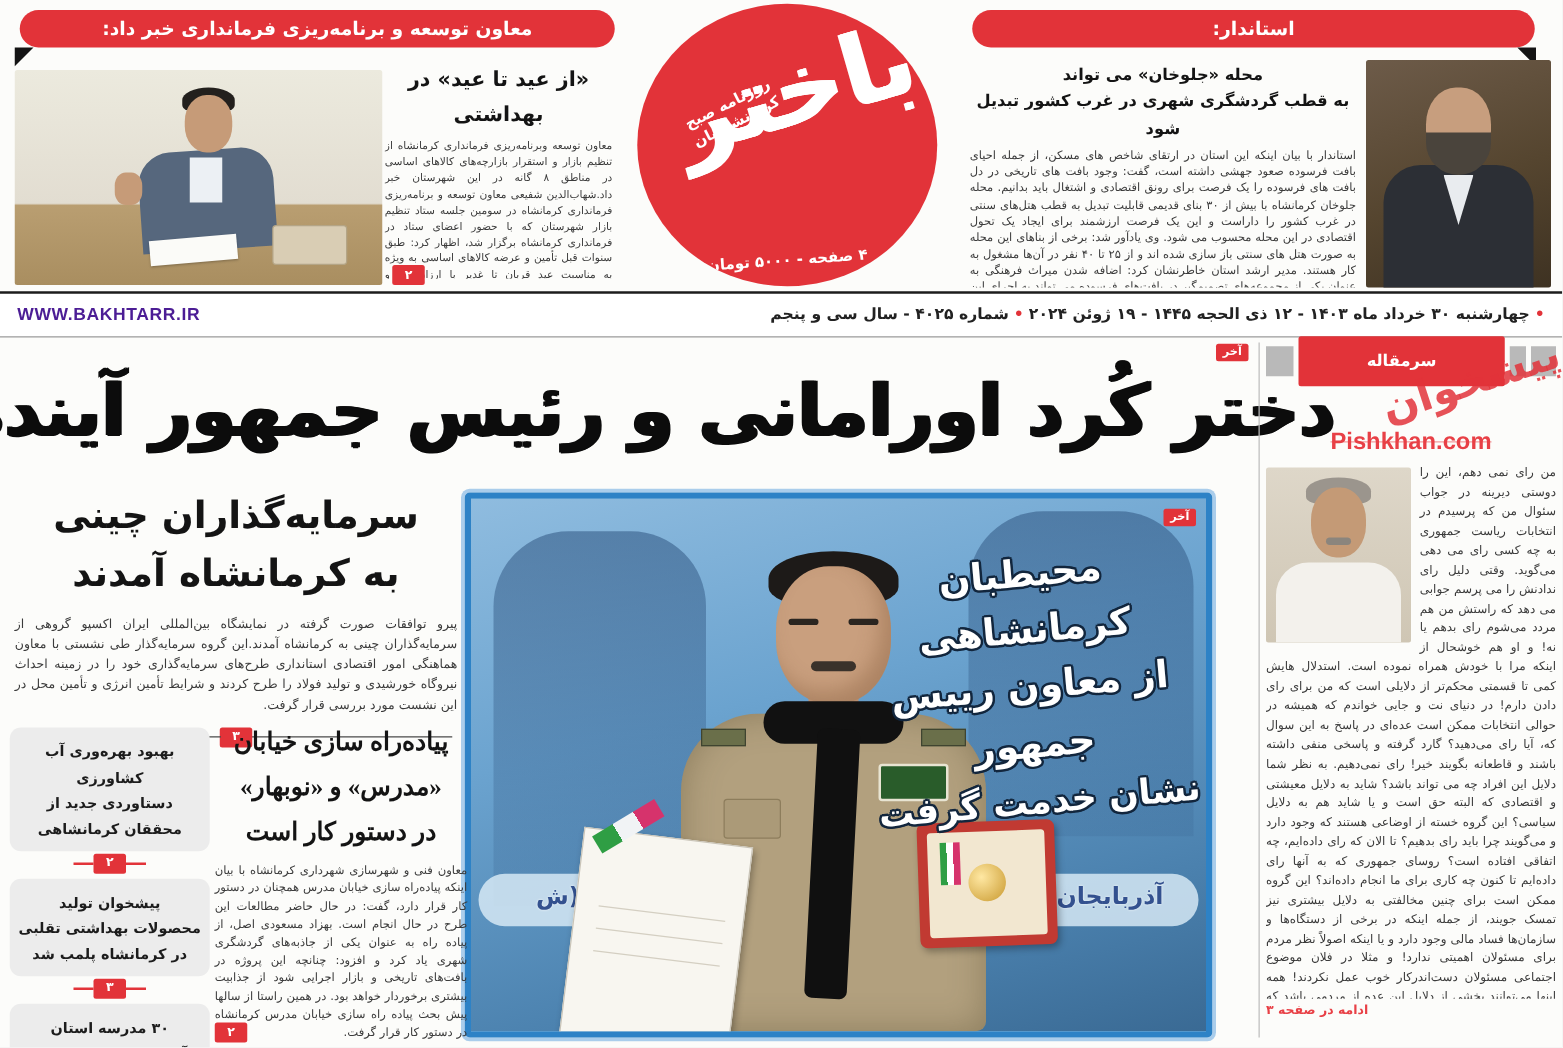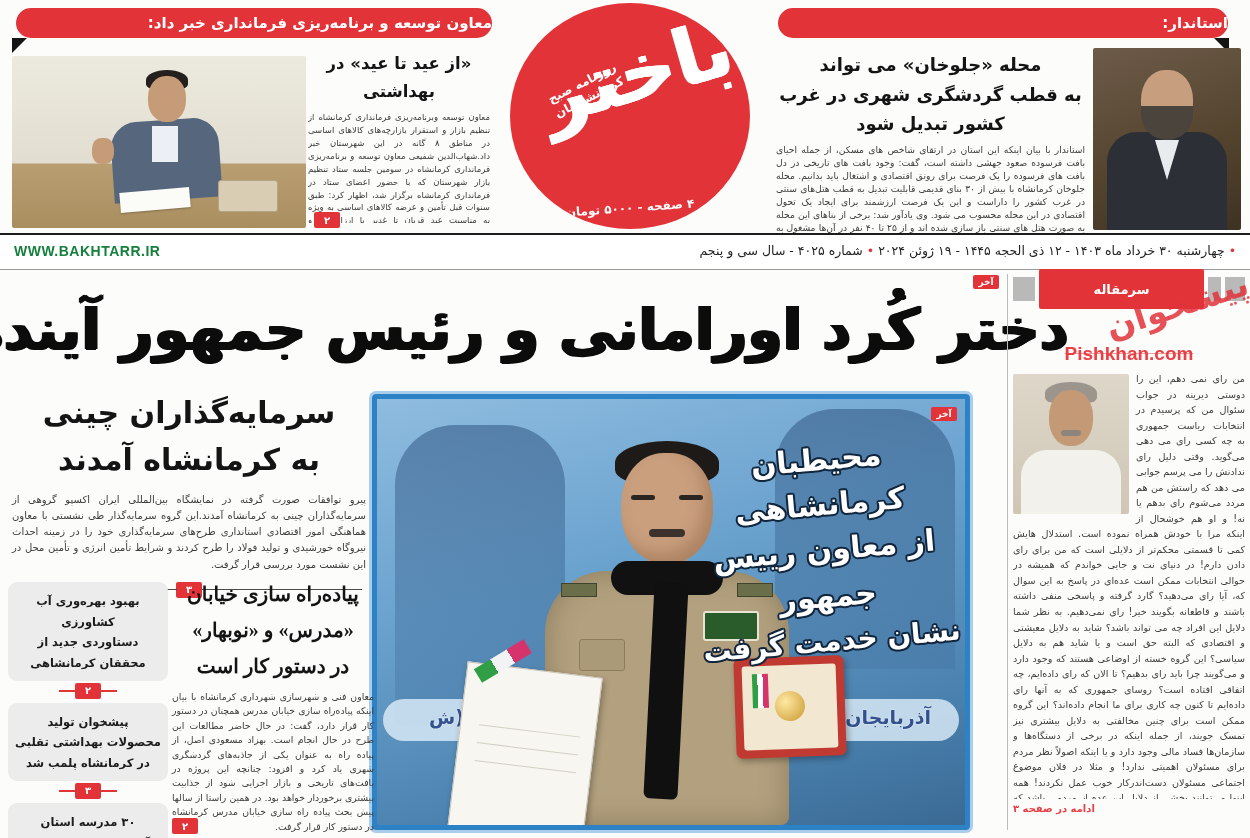--- a/index.html
+++ b/index.html
@@ -2,21 +2,21 @@
 <html lang="fa"><head>
 <meta charset="utf-8">
 <style>
   html,body{margin:0;padding:0;}
   body{background:#e9e9e9;font-family:"DejaVu Sans",sans-serif;}
   .page{position:relative;width:1250px;height:838px;margin:0 auto;background:#fcfcfa;overflow:hidden;direction:rtl;}
   .latin{font-family:"Liberation Sans",sans-serif;direction:ltr;}
 
   
   .kicker{position:absolute;height:30px;background:#e23339;border-radius:15px;color:#fff;
-          display:flex;align-items:center;justify-content:flex-start;font-weight:bold;font-size:15px;}
+          display:flex;align-items:center;justify-content:center;font-weight:bold;font-size:15px;}
   .tail{position:absolute;width:0;height:0;}
   .badge{display:inline-flex;align-items:center;justify-content:center;background:#e23339;color:#fff;
          font-weight:bold;font-size:10px;min-width:20px;height:16px;border-radius:2px;padding:0 3px;}
   .title{font-weight:bold;color:#141414;text-align:center;margin:0;}
   .tline{display:block;}
   .bodytxt{color:#3b3b3b;text-align:justify;text-align-last:right;}
 
   
   .art-tl{position:absolute;left:8px;top:6px;width:484px;height:224px;}
   .art-tl .kicker{left:8px;right:0;top:2px;}
@@ -51,27 +51,27 @@
   .art-tr{position:absolute;left:772px;top:6px;width:473px;height:224px;}
   .art-tr .kicker{left:6px;width:450px;top:2px;}
   .art-tr .tail{left:442px;top:32px;border-top:15px solid #141414;border-left:15px solid transparent;}
   .photo-gov{position:absolute;left:321px;top:42px;width:148px;height:182px;overflow:hidden;border-radius:2px;
              background:linear-gradient(160deg,#6d5b49 0%,#55452f 55%,#3e3222 100%);}
   .pg-suit{position:absolute;left:14px;top:84px;width:120px;height:100px;background:#2c2f35;border-radius:30px 30px 0 0;}
   .pg-shirt{position:absolute;left:62px;top:92px;width:24px;height:40px;background:#e9ecef;clip-path:polygon(0 0,100% 0,50% 100%);}
   .pg-head{position:absolute;left:48px;top:22px;width:52px;height:64px;background:#c79e7e;border-radius:46%;}
   .pg-beard{position:absolute;left:48px;top:58px;width:52px;height:34px;background:#4a443c;border-radius:0 0 26px 26px;}
   .tr-content{position:absolute;right:160px;left:4px;top:44px;height:180px;}
-  .tr-content .title{font-size:18px;line-height:1.65;}
+  .tr-content .title{font-size:13px;line-height:1.65;}
   .tr-content .bodytxt{font-size:9.2px;line-height:1.42;margin:4px 0 0;height:112px;overflow:hidden;}
 
   
   .datebar{position:absolute;left:0;top:233px;width:1250px;height:34px;border-top:2px solid #1c1c1c;border-bottom:1px solid #9a9a9a;background:#fff;}
-  .db-site{position:absolute;left:14px;top:8px;font-size:14px;font-weight:bold;color:#15803d;letter-spacing:.5px;}
-  .db-date{position:absolute;right:10px;top:8px;font-size:12.5px;font-weight:normal;color:#222;}
+  .db-site{position:absolute;left:14px;top:8px;font-size:14px;font-weight:bold;color:#4c1d95;letter-spacing:.5px;}
+  .db-date{position:absolute;right:10px;top:8px;font-size:12.5px;font-weight:bold;color:#222;}
   .db-date .red{color:#e23339;margin:0 4px;}
 
   
   .lead{position:absolute;left:8px;top:271px;width:997px;height:116px;}
   .lead-h{margin:0;height:116px;display:flex;align-items:center;justify-content:center;
           font-size:57px;font-weight:bold;color:#0c0c0c;letter-spacing:-1px;white-space:nowrap;
           text-shadow:1.4px 0 0 #0c0c0c,-1.4px 0 0 #0c0c0c,0 1px 0 #0c0c0c;}
   .lead .badge{position:absolute;left:985px;top:4px;left:auto;right:6px;height:14px;font-size:9px;}
 
   .vline{position:absolute;left:1007px;top:274px;width:1px;height:556px;background:#bdbdbd;}

